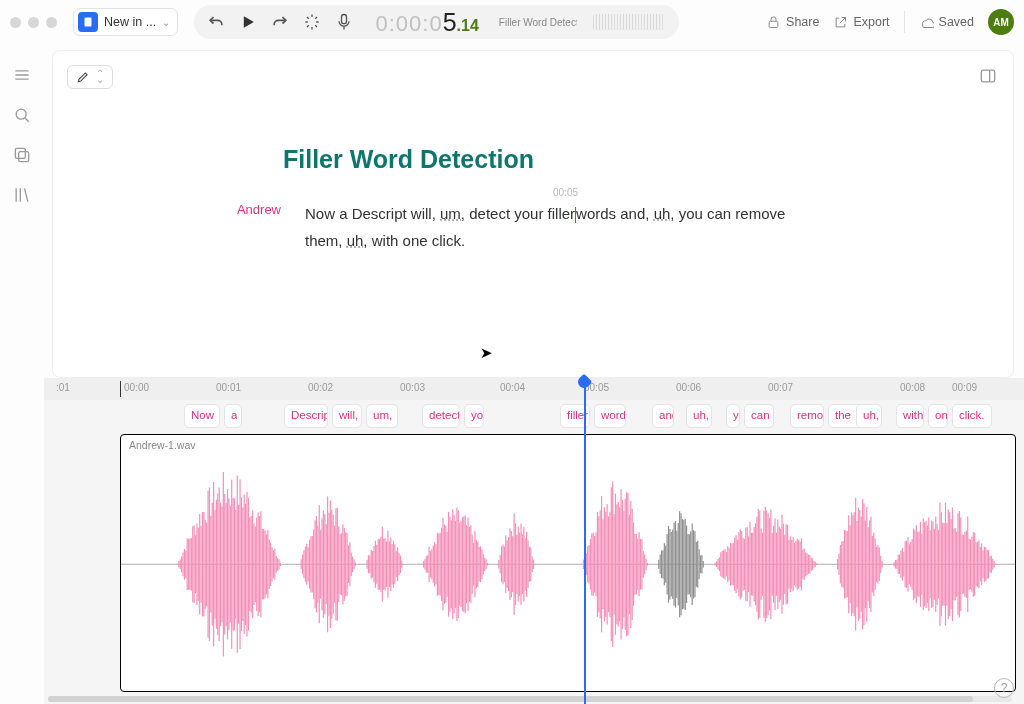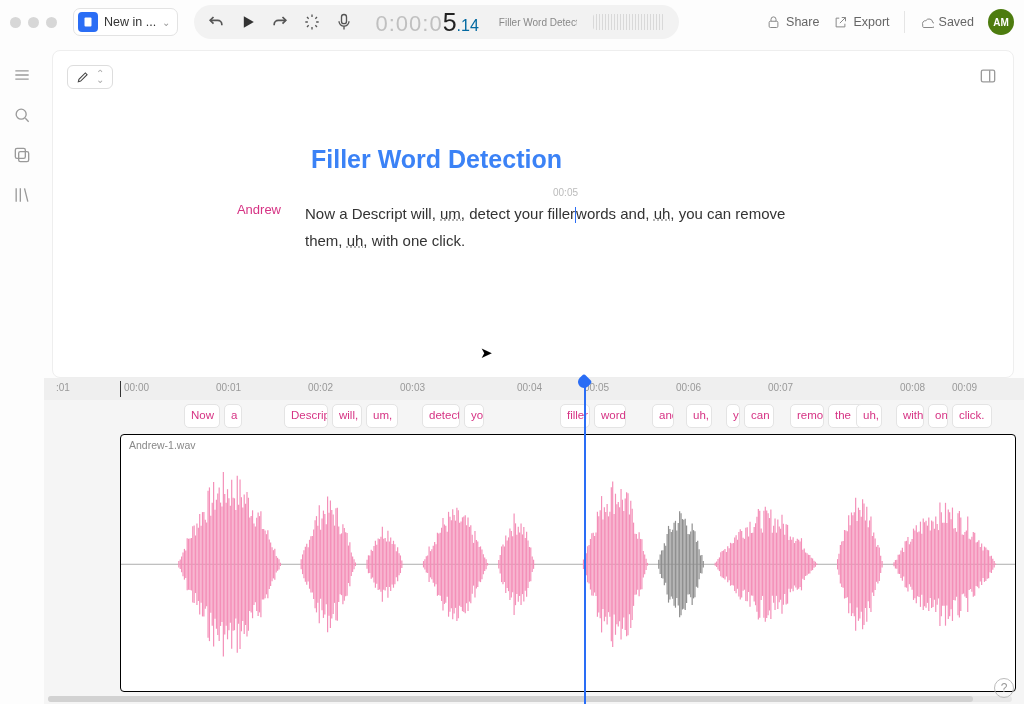--- a/index.html
+++ b/index.html
@@ -12,21 +12,21 @@
   .doc-chip { display: flex; align-items: center; background: #fff; border: 1px solid #e3e3e3; border-radius: 7px; height: 28px; padding: 0 6px 0 4px; gap: 6px; }
   .doc-chip .doc-icon { width: 20px; height: 20px; background: #2a6df5; border-radius: 4px; display: flex; align-items: center; justify-content: center; color: #fff; font-size: 12px; font-weight: 600; }
   .doc-chip .name { font-size: 12.5px; color: #333; }
   .doc-chip .chev { color: #999; font-size: 10px; }
 
   .playback-pill { display: flex; align-items: center; background: #f2f2f2; border-radius: 20px; height: 34px; padding: 0 14px 0 12px; gap: 12px; margin-left: 8px; }
   .pb-btn { width: 20px; height: 20px; display:flex; align-items:center; justify-content:center; color:#444; }
   .timecode { display:flex; align-items:baseline; margin-left:10px; }
   .tc-dim { color:#c0c0c0; font-size:22px; letter-spacing:1px; font-weight:300; }
   .tc-main { color:#222; font-size:25px; font-weight:500; }
-  .tc-frac { color:#0369a1; font-size:16px; font-weight:400; }
+  .tc-frac { color:#4d7c0f; font-size:16px; font-weight:700; }
   .pill-clip { display:inline-block; font-size:10px; color:#888; width:78px; overflow:hidden; white-space:nowrap; margin-left:8px; }
   .pill-wave { width:72px; height:16px; background: repeating-linear-gradient(90deg,#d9d9d9 0 1px,transparent 1px 3px); border-radius:3px; margin-left:4px; }
 
   .top-right { margin-left:auto; display:flex; align-items:center; gap:14px; }
   .tr-btn { display:flex; align-items:center; gap:5px; font-size:12.5px; color:#666; }
   .tr-btn svg { width:15px; height:15px; stroke:#888; fill:none; }
   .divider { width:1px; height:22px; background:#e5e5e5; }
   .avatar { width:26px; height:26px; border-radius:50%; background:#4d7c0f; color:#fff; font-size:10px; font-weight:600; display:flex; align-items:center; justify-content:center; }
 
   
@@ -35,21 +35,21 @@
   .rail-btn svg { width:20px; height:20px; stroke:#9a9a9a; fill:none; stroke-width:1.6; }
 
   
   .doc-area { position:absolute; left:52px; top:50px; right:10px; height:328px; background:#fff; border:1px solid #eee; border-radius:8px; padding:14px; }
   .mode-chip { display:inline-flex; align-items:center; gap:6px; border:1px solid #ddd; border-radius:6px; padding:4px 8px; }
   .mode-chip svg{width:14px;height:14px;stroke:#444;fill:none;}
   .mode-chip .updown{font-size:10px;color:#aaa;line-height:6px;}
   .side-panel-icon { position:absolute; top:14px; right:14px; }
 
   .doc-body { margin:56px auto 0 auto; width:620px; }
-  .doc-title { font-size:25px; font-weight:600; color:#3b82f6; margin-bottom:26px; margin-left:88px; }
+  .doc-title { font-size:25px; font-weight:600; color:#0f766e; margin-bottom:26px; margin-left:60px; }
   .script-row { display:flex; gap:24px; }
   .speaker { color:#d63384; font-size:13px; width:58px; text-align:right; padding-top:2px; }
   .transcript { flex:1; font-size:15px; color:#333; line-height:1.8; position:relative; }
   .filler { text-decoration: underline dotted #999; }
   .cursor-mark { display:inline-block; width:0; border-left:1.5px solid #2a6df5; height:16px; vertical-align:middle; }
   .tmark { position:absolute; top:-16px; font-size:10px; color:#bbb; }
 
   .mouse-cursor { position:absolute; left:480px; top:344px; font-size:15px; color:#000; z-index:10; }
 
   
@@ -208,21 +208,21 @@
 <span class="mouse-cursor">➤</span>
 
 <div class="timeline">
   <div class="ruler">
     <span class="edge"></span>
   <span class="tick" style="left: 12px;">:01</span>
       <span class="tick" style="left: 80px;">00:00</span>
       <span class="tick" style="left: 172px;">00:01</span>
       <span class="tick" style="left: 264px;">00:02</span>
       <span class="tick" style="left: 356px;">00:03</span>
-      <span class="tick" style="left: 453px; padding-left: 20px;">00:04</span>
+      <span class="tick" style="left: 436px; padding-left: 20px;">00:04</span>
       <span class="tick" style="left: 540px;">00:05</span>
       <span class="tick" style="left: 632px;">00:06</span>
       <span class="tick" style="left: 724px;">00:07</span>
       <span class="tick" style="left: 856px;">00:08</span>
       <span class="tick" style="left: 908px;">00:09</span>
     </div>
   <div class="word-row">
       <div class="word-pill" style="left: 140px; width: 36px;">Now</div>
       <div class="word-pill" style="left: 180px; width: 18px;">a</div>
       <div class="word-pill" style="left: 240px; width: 44px;">Descrip</div>

